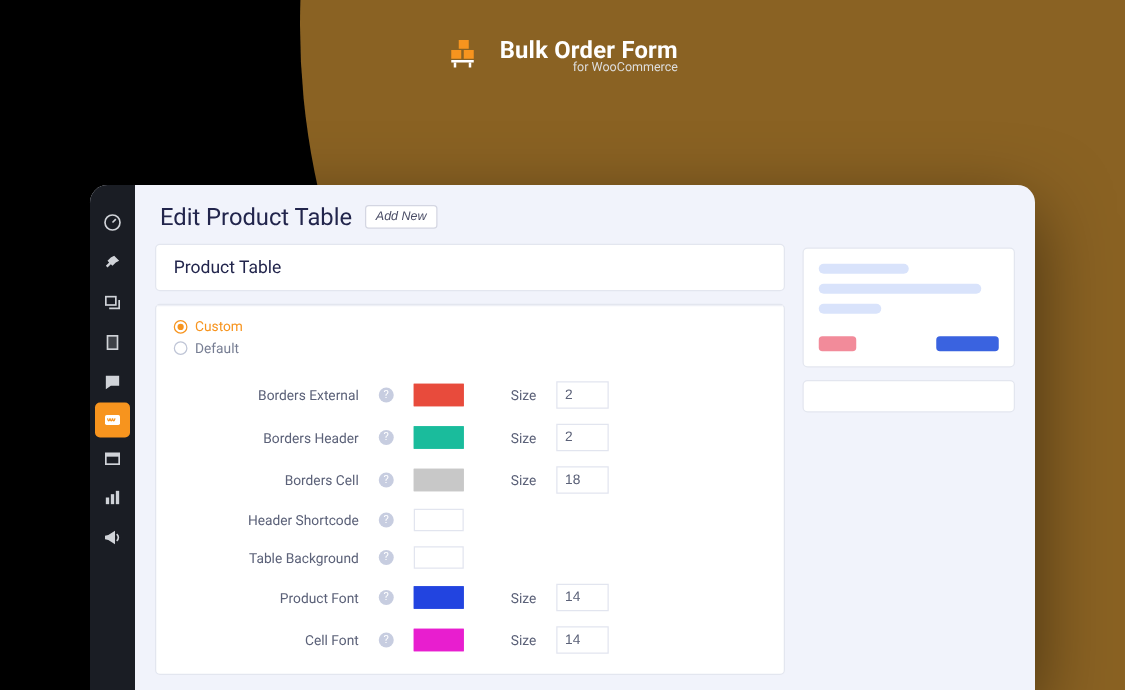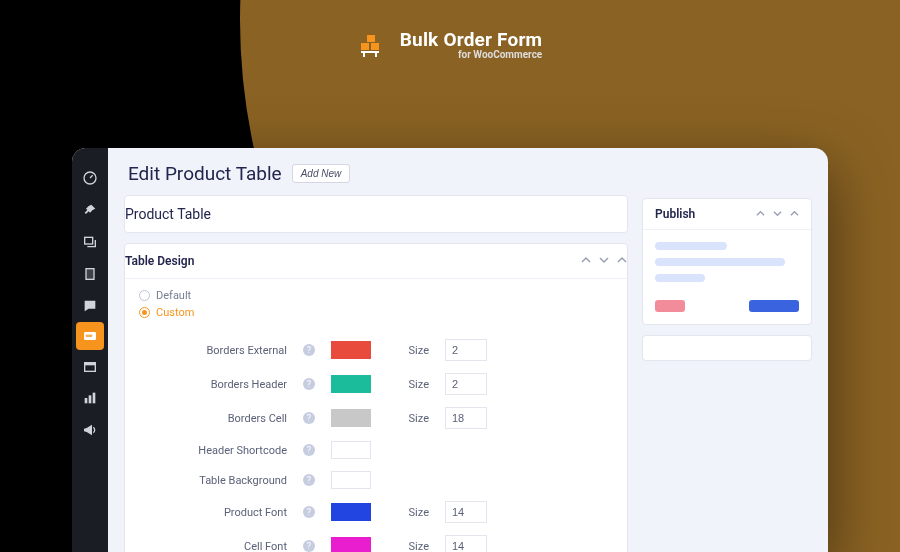--- a/index.html
+++ b/index.html
@@ -22,27 +22,27 @@
     z-index: 0;
   }
   .hero {
     position: relative;
     z-index: 1;
     text-align: center;
     padding-top: 28px;
   }
   .brand {
     display: inline-flex;
-    align-items: flex-end;
+    align-items: center;
     gap: 16px;
   }
   .brand-icon svg { display:block; }
   .brand-text { text-align:left; color:#fff; }
   .brand-title { font-size: 19px; font-weight:700; letter-spacing:.2px; }
-  .brand-sub { font-size: 10px; font-weight:700; color:#ddd; margin-top:-2px; text-align:right; }
+  .brand-sub { font-size: 10px; font-weight:400; color:#ddd; margin-top:-2px; text-align:right; }
   .hero-tag { color:#fff; font-size:22px; margin-top:14px; font-weight:300; }
   .hero-tag strong { font-weight:700; }
 
   .panel {
     position: absolute;
     left: 72px;
     right: 72px;
     top: 148px;
     bottom: 0;
     background: #f1f3fb;
@@ -98,21 +98,21 @@
     font-style:italic;
   }
 
   .card {
     background:#fff;
     border:1px solid #e3e6ef;
     border-radius:4px;
     margin-bottom: 10px;
   }
   .card-head {
-    padding: 10px 0;
+    padding: 10px 14px;
     font-size: 13px;
     color:#22254c;
     font-weight:500;
     display:flex;
     align-items:center;
     justify-content:space-between;
   }
   .card-head .title-input {
     font-size: 14px;
     color:#22254c;
@@ -256,49 +256,29 @@
         <button class="btn-small">Add New</button>
       </div>
 
       <div class="card">
         <div class="card-head">
           <span class="title-input">Product Table</span>
         </div>
       </div>
 
       <div class="card">
-        <div class="card-head">
-          <span class="card-head-title">Table Design</span>
-          <span class="head-ctrls">
-            <span>
-              <svg width="10" height="10" viewBox="0 0 10 10">
-                  <path d="M1 7l4-4 4 4" stroke="#9aa0b4" stroke-width="1.5" fill="none"></path>
-                </svg>
-            </span>
-            <span>
-              <svg width="10" height="10" viewBox="0 0 10 10">
-                  <path d="M1 3l4 4 4-4" stroke="#9aa0b4" stroke-width="1.5" fill="none"></path>
-                </svg>
-            </span>
-            <span>
-              <svg width="10" height="10" viewBox="0 0 10 10">
-                  <path d="M1 7l4-4 4 4" stroke="#9aa0b4" stroke-width="1.5" fill="none"></path>
-                </svg>
-            </span>
-          </span>
-        </div>
         <div class="card-body">
+          <div class="radio-row" style="color:#f7941e;">
+            <span class="radio checked"></span>
+            <span>Custom</span>
+          </div>
           <div class="radio-row">
             <span class="radio"></span>
             <span>Default</span>
           </div>
-          <div class="radio-row" style="color:#f7941e;">
-            <span class="radio checked"></span>
-            <span>Custom</span>
-          </div>
 
           <div class="form-rows" id="form-rows">
               <div class="form-row">
                 <span class="f-label">Borders External</span>
                 <span class="f-help">?</span>
                 <span class="swatch" style="background:#e84b3c;border-color:#e84b3c"></span>
                 <span class="sz-label">Size</span>
                 <input class="sz-input" value="2" style="">
               </div>
               <div class="form-row">
@@ -339,34 +319,20 @@
                 <span class="sz-label">Size</span>
                 <input class="sz-input" value="14" style="">
               </div>
             </div>
         </div>
       </div>
     </div>
 
     <div class="aside">
       <div class="side-card">
-        <div class="side-head">
-          <span>Publish</span>
-          <span class="head-ctrls">
-            <span><svg width="9" height="9" viewBox="0 0 10 10">
-                  <path d="M1 7l4-4 4 4" stroke="#9aa0b4" stroke-width="1.5" fill="none"></path>
-                </svg></span>
-            <span><svg width="9" height="9" viewBox="0 0 10 10">
-                  <path d="M1 3l4 4 4-4" stroke="#9aa0b4" stroke-width="1.5" fill="none"></path>
-                </svg></span>
-            <span><svg width="9" height="9" viewBox="0 0 10 10">
-                  <path d="M1 7l4-4 4 4" stroke="#9aa0b4" stroke-width="1.5" fill="none"></path>
-                </svg></span>
-          </span>
-        </div>
         <div class="side-body">
           <div class="ph-line" style="width:50%"></div>
           <div class="ph-line" style="width:90%"></div>
           <div class="ph-line" style="width:35%"></div>
           <div class="ph-bar">
             <div class="ph-pill a"></div>
             <div class="ph-pill b"></div>
           </div>
         </div>
       </div>

